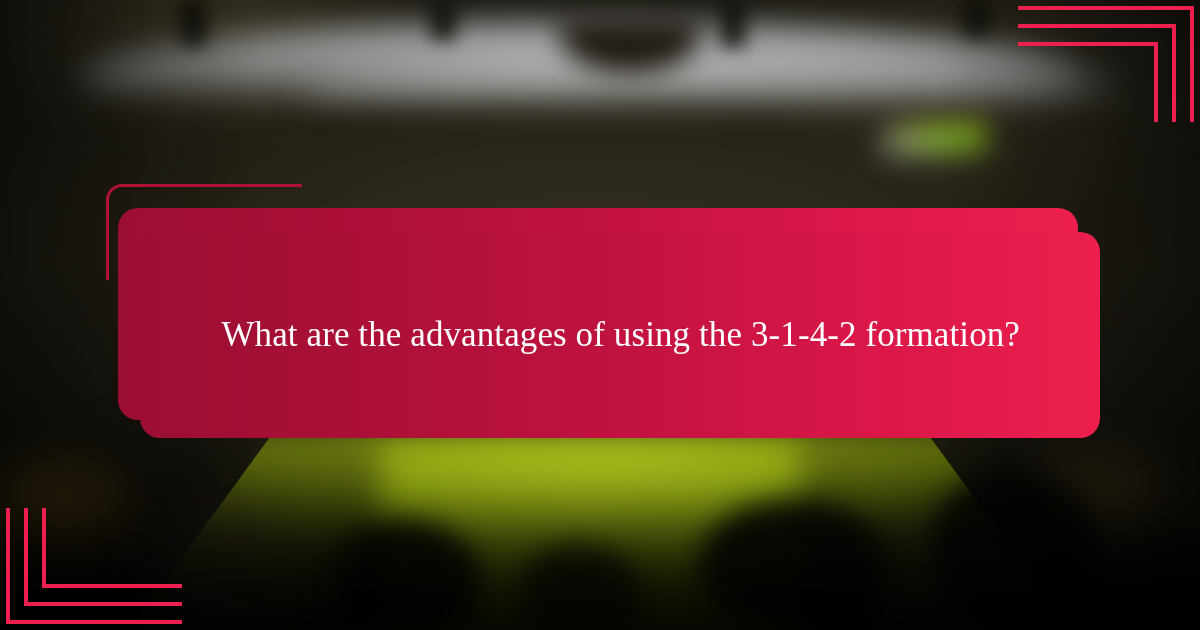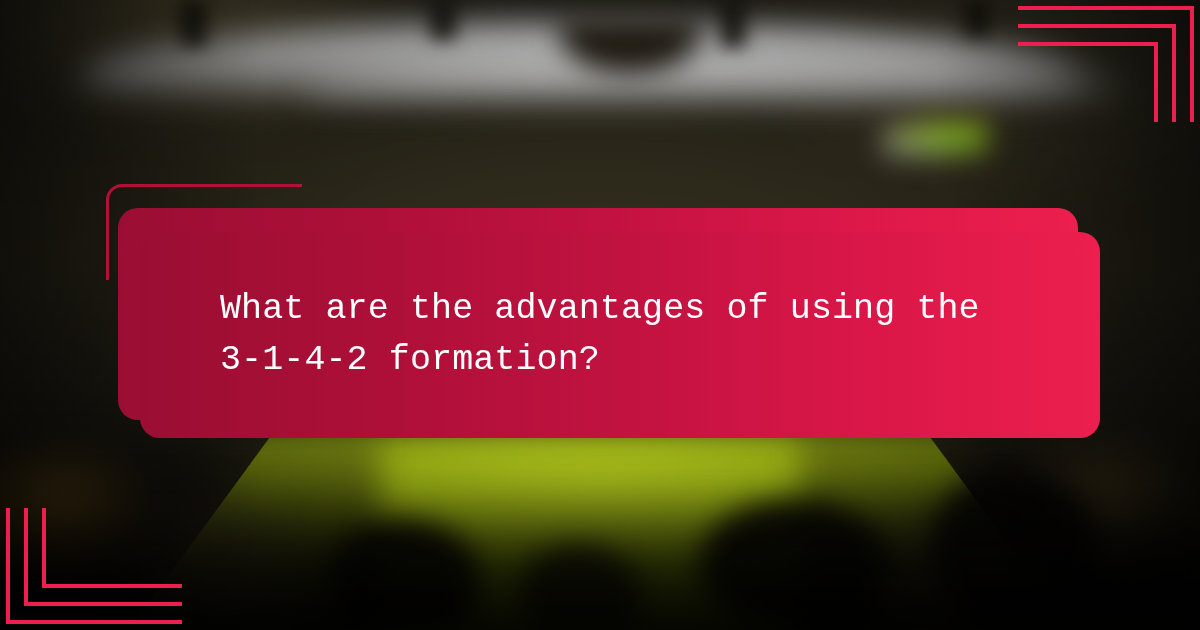--- a/index.html
+++ b/index.html
@@ -160,27 +160,27 @@
     position:absolute;
     left:140px; top:232px;
     width:960px; height:206px;
     border-radius:20px;
     background:linear-gradient(90deg,#9b0e33 0%, #ac0f38 24%, #c11240 50%, #da1748 76%, #ec1f4e 100%);
     display:flex; align-items:center; justify-content:center;
   }
 
   .card-title {
     width:800px;
-    text-align:left;
+    text-align:right;
     color:#ffffff;
     font-size:35px;
     line-height:1.45;
     font-weight:400;
     letter-spacing:0.1px;
-    font-family:Liberation Mono, monospace;
+    font-family:Liberation Serif, serif;
     text-rendering:optimizeLegibility;
   }
 </style>
 </head>
 <body>
 
 <div id="stage">
 
   <div class="bg-layer bg-base"></div>
   <div class="bg-roof"></div>

